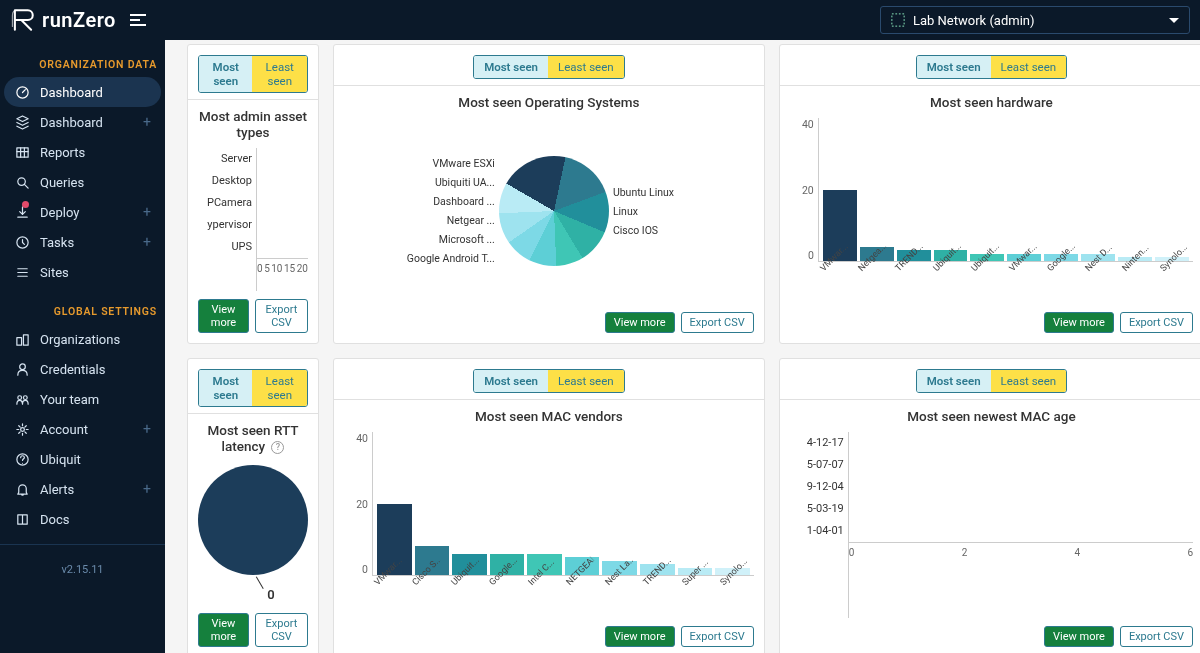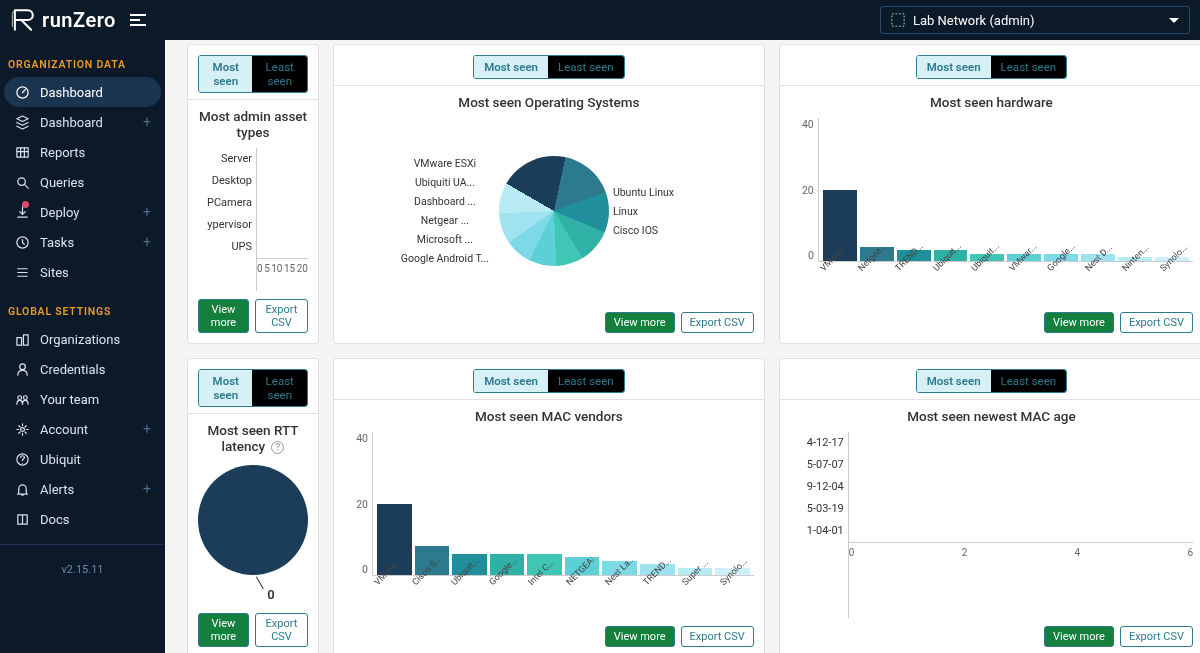--- a/index.html
+++ b/index.html
@@ -79,21 +79,21 @@
     color: #d6e3f0;
     overflow-y: auto;
     padding-bottom: 10px;
   }
   .section-label {
     color: #e79a2d;
     font-size: 10.5px;
     font-weight: 600;
     letter-spacing: 0.8px;
     padding: 18px 8px 6px;
-    text-align: left;
+    text-align: right;
   }
   .nav-item {
     display: flex;
     align-items: center;
     height: 30px;
     padding: 0 14px;
     color: #d6e3f0;
     font-size: 13px;
     cursor: pointer;
     position: relative;
@@ -165,21 +165,21 @@
   .toggle {
     align-self: center;
     display: inline-flex;
     border: 1px solid #2d7a8f;
     border-radius: 3px;
     overflow: hidden;
     margin-bottom: 6px;
   }
   .toggle button {
     border: none;
-    background: #000000;
+    background: #fde047;
     color: #2d7a8f;
     font-size: 11.5px;
     padding: 4px 10px;
     cursor: pointer;
     font-family: inherit;
   }
   .toggle button.active {
     background: #d6f0f5;
     font-weight: 600;
   }
@@ -306,21 +306,21 @@
     white-space: nowrap;
     transform: rotate(-45deg);
     transform-origin: top left;
     overflow: hidden;
     height: 38px;
   }
 
   
   .pie-wrap { display: flex; align-items: center; justify-content: center; height: 100%; gap: 4px; }
   .pie-labels { font-size: 10.5px; color: #333; display: flex; flex-direction: column; gap: 6px; }
-  .pie-labels.left { text-align: right; width: 100px; align-items:center;}
+  .pie-labels.left { text-align: right; width: 100px; align-items:flex-end;}
   .pie-labels.right { text-align: left; width: 90px; }
   .pie { width: 110px; height: 110px; border-radius: 50%; flex-shrink: 0; }
 
   
   .bubble-wrap { display: flex; flex-direction:column; align-items: center; justify-content: center; height: 100%; }
   .bubble { width: 110px; height: 110px; border-radius: 50%; background: #1c3d5a; position: relative;}
   .bubble-tail { width:20px; height:14px; border-left:1.5px solid #333; transform: rotate(-30deg); margin-left:30px; margin-top:-4px;}
   .bubble-label { font-size:13px; font-weight:600; margin-top:2px; margin-left:36px;}
 </style>
 </head>

